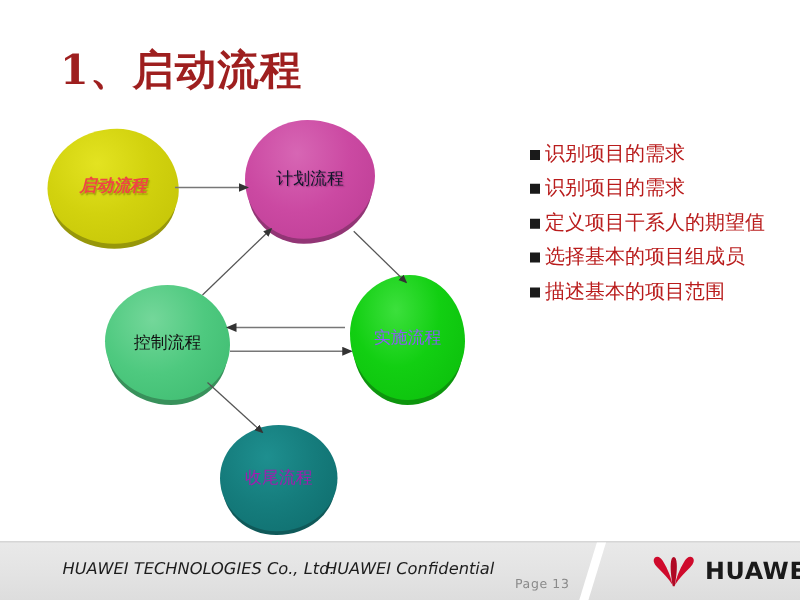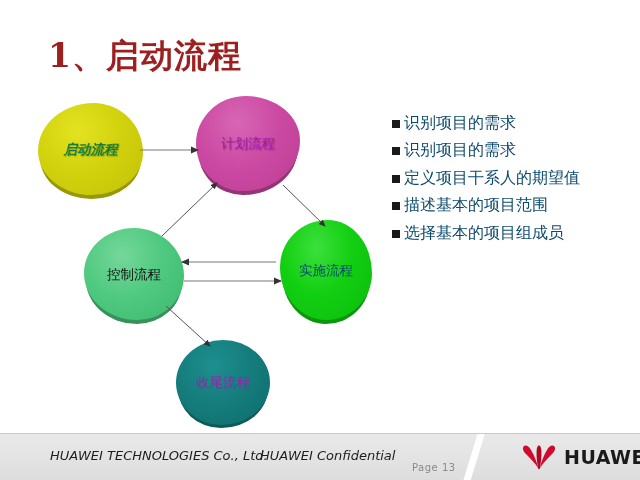--- a/index.html
+++ b/index.html
@@ -75,39 +75,39 @@
     top: 10%;
     width: 96%;
     height: 94%;
     z-index: 0;
     filter: brightness(0.72);
   }
 
   
   #blob-start {
     left: 38px; top: 15px; width: 105px; height: 92px;
-    color: #15803d;
+    color: #ef4444;
     font-style: italic;
     font-weight: bold;
     font-size: 13.5px;
     text-shadow: 1px 1px 1px rgba(120,120,0,.55);
   }
   #blob-start::before {
     background: radial-gradient(ellipse at 38% 30%, #e3e321 0%, #d2d20e 45%, #c2c206 100%);
     border-radius: 53% 47% 49% 51% / 52% 54% 46% 48%;
   }
   #blob-start::after {
     background: #d2d20e;
     border-radius: 53% 47% 49% 51% / 52% 54% 46% 48%;
   }
 
   
   #blob-plan {
     left: 196px; top: 8px; width: 104px; height: 95px;
-    color: #a21caf;
+    color: #0f172a;
     font-weight: normal;
     font-size: 13.5px;
     text-shadow: 1px 1px 1px rgba(120,20,90,.5);
   }
   #blob-plan::before {
     background: radial-gradient(ellipse at 40% 28%, #d766b4 0%, #cb49a2 48%, #bb3c93 100%);
     border-radius: 48% 52% 55% 45% / 50% 47% 53% 50%;
   }
   #blob-plan::after {
     background: #cb49a2;
@@ -125,21 +125,21 @@
     border-radius: 50% 50% 47% 53% / 49% 52% 48% 51%;
   }
   #blob-control::after {
     background: #4ec97f;
     border-radius: 50% 50% 47% 53% / 49% 52% 48% 51%;
   }
 
   
   #blob-impl {
     left: 280px; top: 132px; width: 92px; height: 100px;
-    color: #0c4a6e;
+    color: #8b5cf6;
     font-size: 13.5px;
   }
   #blob-impl::before {
     background: radial-gradient(ellipse at 40% 28%, #3ce03c 0%, #12cf12 45%, #0bbc0b 100%);
     border-radius: 52% 48% 50% 50% / 47% 53% 47% 53%;
   }
   #blob-impl::after {
     background: #12cf12;
     border-radius: 52% 48% 50% 50% / 47% 53% 47% 53%;
   }
@@ -171,24 +171,25 @@
     position: absolute;
     left: 392px;
     top: 114px;
     width: 240px;
   }
   .bullet-item {
     display: flex;
     align-items: flex-start;
     margin-bottom: 9px;
     font-size: 16px;
-    color: #0c4a6e;
+    color: #b91c1c;
     font-family: "DejaVu Serif", "Liberation Serif", serif;
     line-height: 1.15;
     white-space: nowrap;
+    margin-left: 32px;
   }
   .bullet-marker {
     width: 8px;
     height: 8px;
     background: #1a1a1a;
     margin-top: 6px;
     margin-right: 4px;
     flex: 0 0 auto;
   }
 
@@ -307,25 +308,25 @@
     <div class="bullet-item">
       <span class="bullet-marker"></span>
       <span>识别项目的需求</span>
     </div>
     <div class="bullet-item">
       <span class="bullet-marker"></span>
       <span>定义项目干系人的期望值</span>
     </div>
     <div class="bullet-item">
       <span class="bullet-marker"></span>
+      <span>选择基本的项目组成员</span>
+    </div>
+    <div class="bullet-item">
+      <span class="bullet-marker"></span>
       <span>描述基本的项目范围</span>
-    </div>
-    <div class="bullet-item">
-      <span class="bullet-marker"></span>
-      <span>选择基本的项目组成员</span>
     </div>
   </div>
 
   <div class="footer">
     <div class="footer-diagonal"></div>
 
     <div class="footer-text" id="footer-company">HUAWEI TECHNOLOGIES Co., Ltd.</div>
 
     <div class="footer-text" id="footer-confidential">HUAWEI Confidential</div>
 

